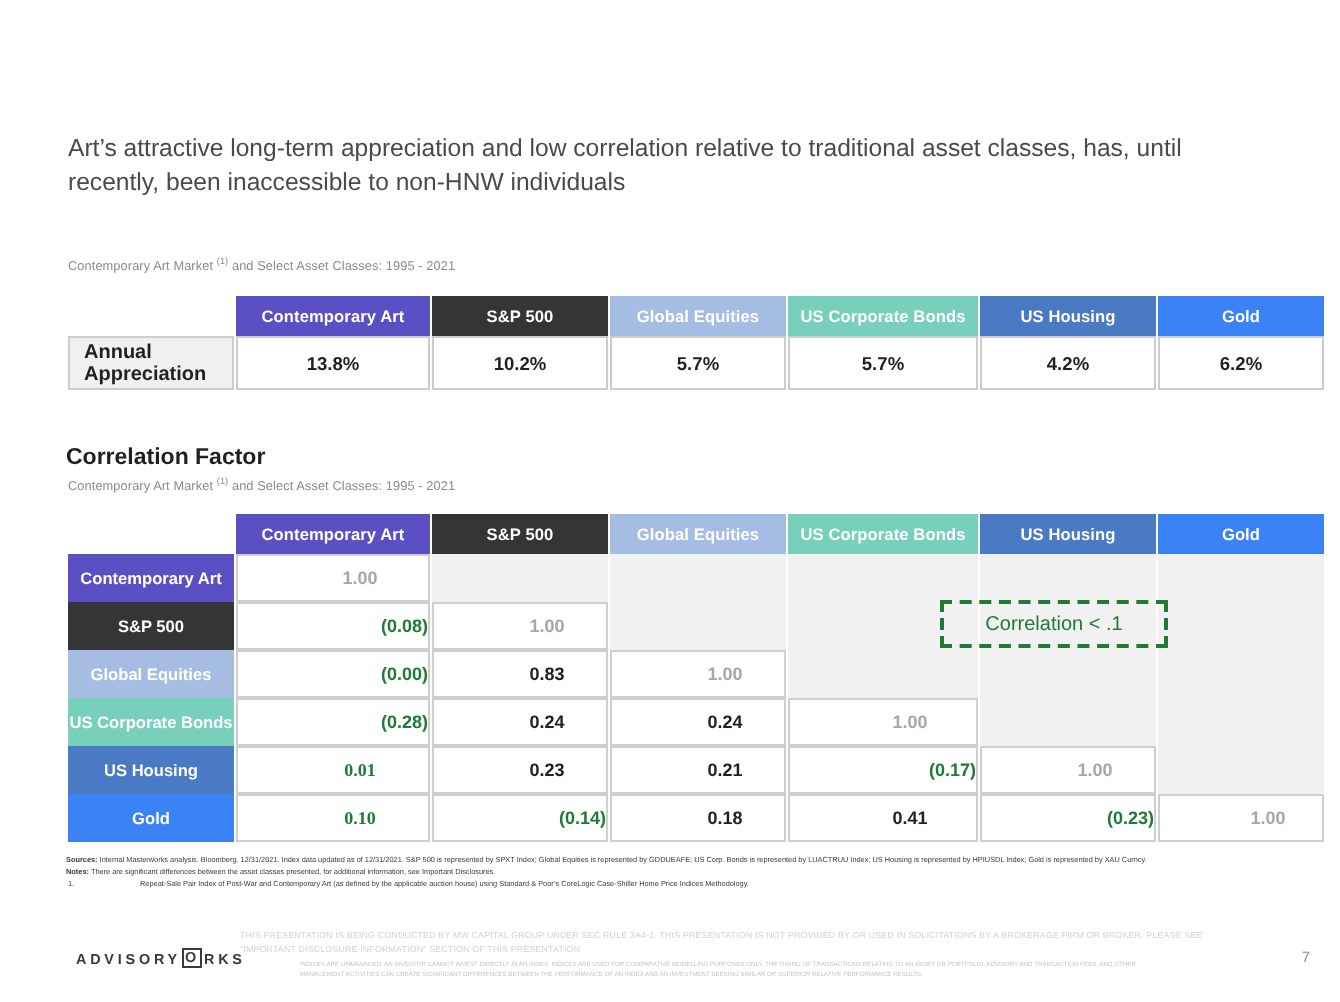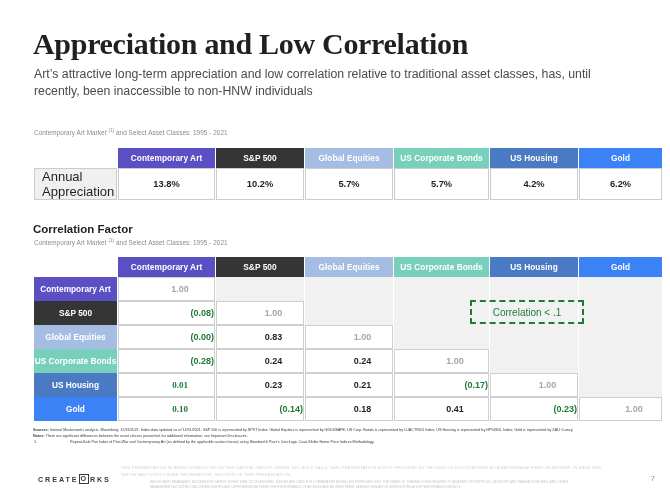--- a/index.html
+++ b/index.html
@@ -95,22 +95,22 @@
   .c-sp      { background: #353535; }
   .c-geq     { background: #a5bde2; }
   .c-bonds   { background: #78d0ba; }
   .c-house   { background: #4a7ac4; }
   .c-gold    { background: #3b82f6; }
 
   
   #appreciation-table { left: 33px; top: 148px; }
   #appreciation-table td.rowlab {
     background: #f0f0f0;
-    font-size: 13px;
-    font-weight: normal;
+    font-size: 10px;
+    font-weight: bold;
     color: #231f20;
     height: 25px;
     border: 1px solid #cccccc;
     text-align: left;
     padding-left: 7px;
   }
   #appreciation-table td.val {
     background: #ffffff;
     border: 1px solid #cccccc;
     font-size: 9.3px;
@@ -237,21 +237,20 @@
     padding: 0 0.5px;
     line-height: 8px;
     margin: 0 0.5px;
   }
 </style>
 </head>
 <body>
 
 <div class="slide">
 
-  <div class="title">Appreciation and Low Correlation</div>
   <div class="subtitle">Art’s attractive long-term appreciation and low correlation relative to traditional asset classes, has, until recently, been inaccessible to non-HNW individuals</div>
 
   <div class="section-sub" style="left:34px; top:128px;"><span>Contemporary Art Market </span><sup>(1)</sup><span> and Select Asset Classes: 1995 - 2021</span></div>
 
   <table class="grid" id="appreciation-table">
     <colgroup>
       <col style="width:83px">
         <col style="width:97px">
         <col style="width:88px">
       <col style="width:88px">
@@ -371,21 +370,21 @@
     <span>Correlation &lt; .1</span>
   </div>
 
   <div class="sources">
     <div><b class="lbl">Sources:</b><span> Internal Masterworks analysis. Bloomberg. 12/31/2021. Index data updated as of 12/31/2021. S&amp;P 500 is represented by SPXT Index; Global Equities is represented by GDDUEAFE; US Corp. Bonds is represented by LUACTRUU Index; US Housing is represented by HPIUSDL Index; Gold is represented by XAU Curncy.</span></div>
     <div><b class="lbl">Notes:</b><span> There are significant differences between the asset classes presented, for additional information, see Important Disclosures.</span></div>
     <div class="note-item"><span class="note-num">1.</span><span>Repeat-Sale Pair Index of Post-War and Contemporary Art (as defined by the applicable auction house) using Standard &amp; Poor’s CoreLogic Case-Shiller Home Price Indices Methodology.</span></div>
   </div>
 
   <div class="logo">
-      <span>CREATE</span>
+      <span>ADVISORY</span>
       <span class="boxed-o">O</span>
       <span>RKS</span>
     </div>
 
   <div class="disclaimer-top">THIS PRESENTATION  IS BEING CONDUCTED BY MW CAPITAL GROUP UNDER SEC RULE 3A4-1. THIS PRESENTATION  IS NOT PROVIDED BY OR USED IN SOLICITATIONS BY A BROKERAGE FIRM OR BROKER. PLEASE SEE "IMPORTANT DISCLOSURE INFORMATION" SECTION OF THIS PRESENTATION</div>
   <div class="disclaimer-bottom">INDICES ARE UNMANAGED. AN INVESTOR CANNOT INVEST DIRECTLY IN AN INDEX. INDICES ARE USED FOR COMPARATIVE MODELLING PURPOSES ONLY. THE TIMING OF TRANSACTIONS RELATING TO AN ASSET OR PORTFOLIO, ADVISORY AND TRANSACTION FEES, AND OTHER MANAGEMENT ACTIVITIES CAN CREATE SIGNIFICANT DIFFERENCES BETWEEN THE PERFORMANCE OF AN INDEX AND AN INVESTMENT SEEKING SIMILAR OR SUPERIOR RELATIVE PERFORMANCE RESULTS.</div>
   <div class="page-num">7</div>
 
 </div>
 

